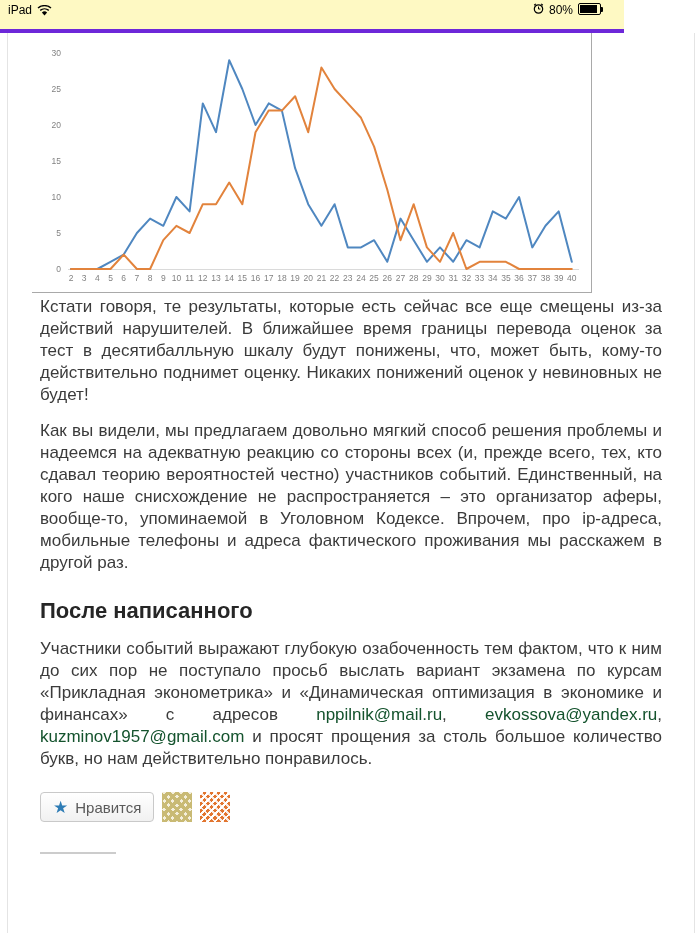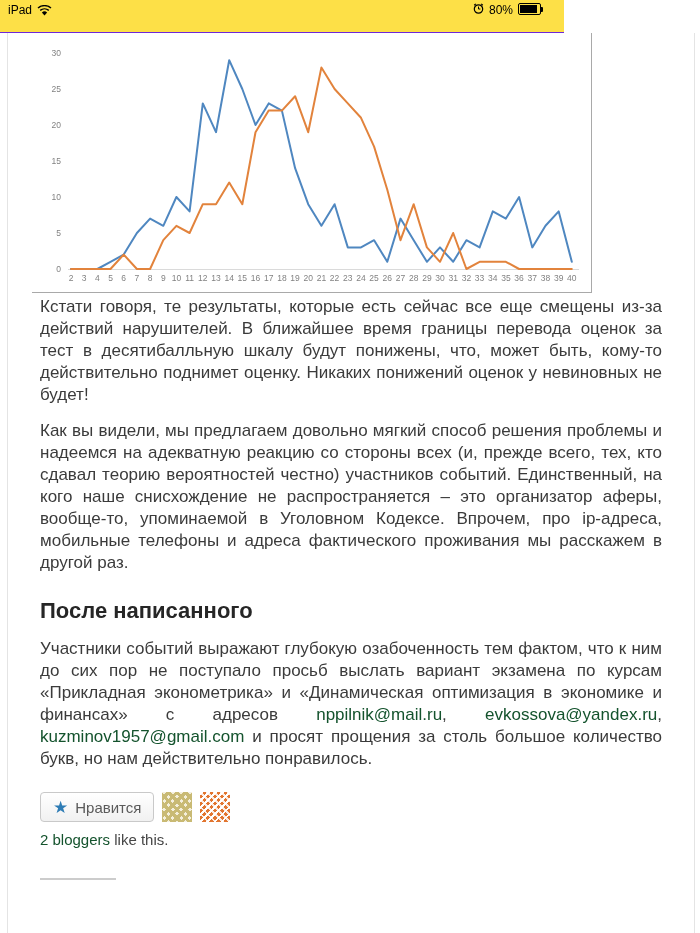--- a/index.html
+++ b/index.html
@@ -1,21 +1,21 @@
 <!DOCTYPE html>
 <html><head>
 <meta charset="utf-8">
 <style>
   html,body{margin:0;padding:0;background:#fff;}
   .screen{position:relative;width:700px;height:933px;background:#fff;overflow:hidden;
           font-family:"Liberation Sans",sans-serif;}
 
   
-  .header{position:absolute;left:0;top:0;width:564px;height:33px;background:#fde047;
-          border-bottom:1px solid #6d28d9;box-sizing:border-box;}
+  .header{position:absolute;left:0;top:0;width:624px;height:33px;background:#fef9c3;
+          border-bottom:4px solid #6d28d9;box-sizing:border-box;}
   .status-left{position:absolute;left:8px;top:3px;display:flex;align-items:center;gap:5px;
                font-size:12px;color:#000;}
   .status-time{position:absolute;left:0;right:0;top:3px;text-align:center;font-size:17px;
                font-weight:bold;color:#000;margin-top:33px;}
   .status-right{position:absolute;right:23px;top:3px;display:flex;gap:5px;
                 font-size:12px;color:#000;}
   .url-line{position:absolute;left:0;right:0;top:17px;text-align:center;font-size:12.5px;
             color:#3f3f3f;}
   .batt{position:relative;width:21px;height:10px;border:1px solid #000;border-radius:2px;}
   .batt .fill{position:absolute;left:1px;top:1px;bottom:1px;width:80%;background:#000;}
@@ -150,20 +150,19 @@
 
       <div class="like-row">
         <button class="like-btn">
           <span class="like-star">★</span>
           <span>Нравится</span>
         </button>
         <div class="avatar avatar-khaki"></div>
         <div class="avatar avatar-orange"></div>
       </div>
 
-      <div class="likes-line"><a href="#">2 bloggers</a><span> like this.</span></div>
 
       <hr class="divider">
 
     </div>
 
   </div>
 </div>
 
 </body></html>

